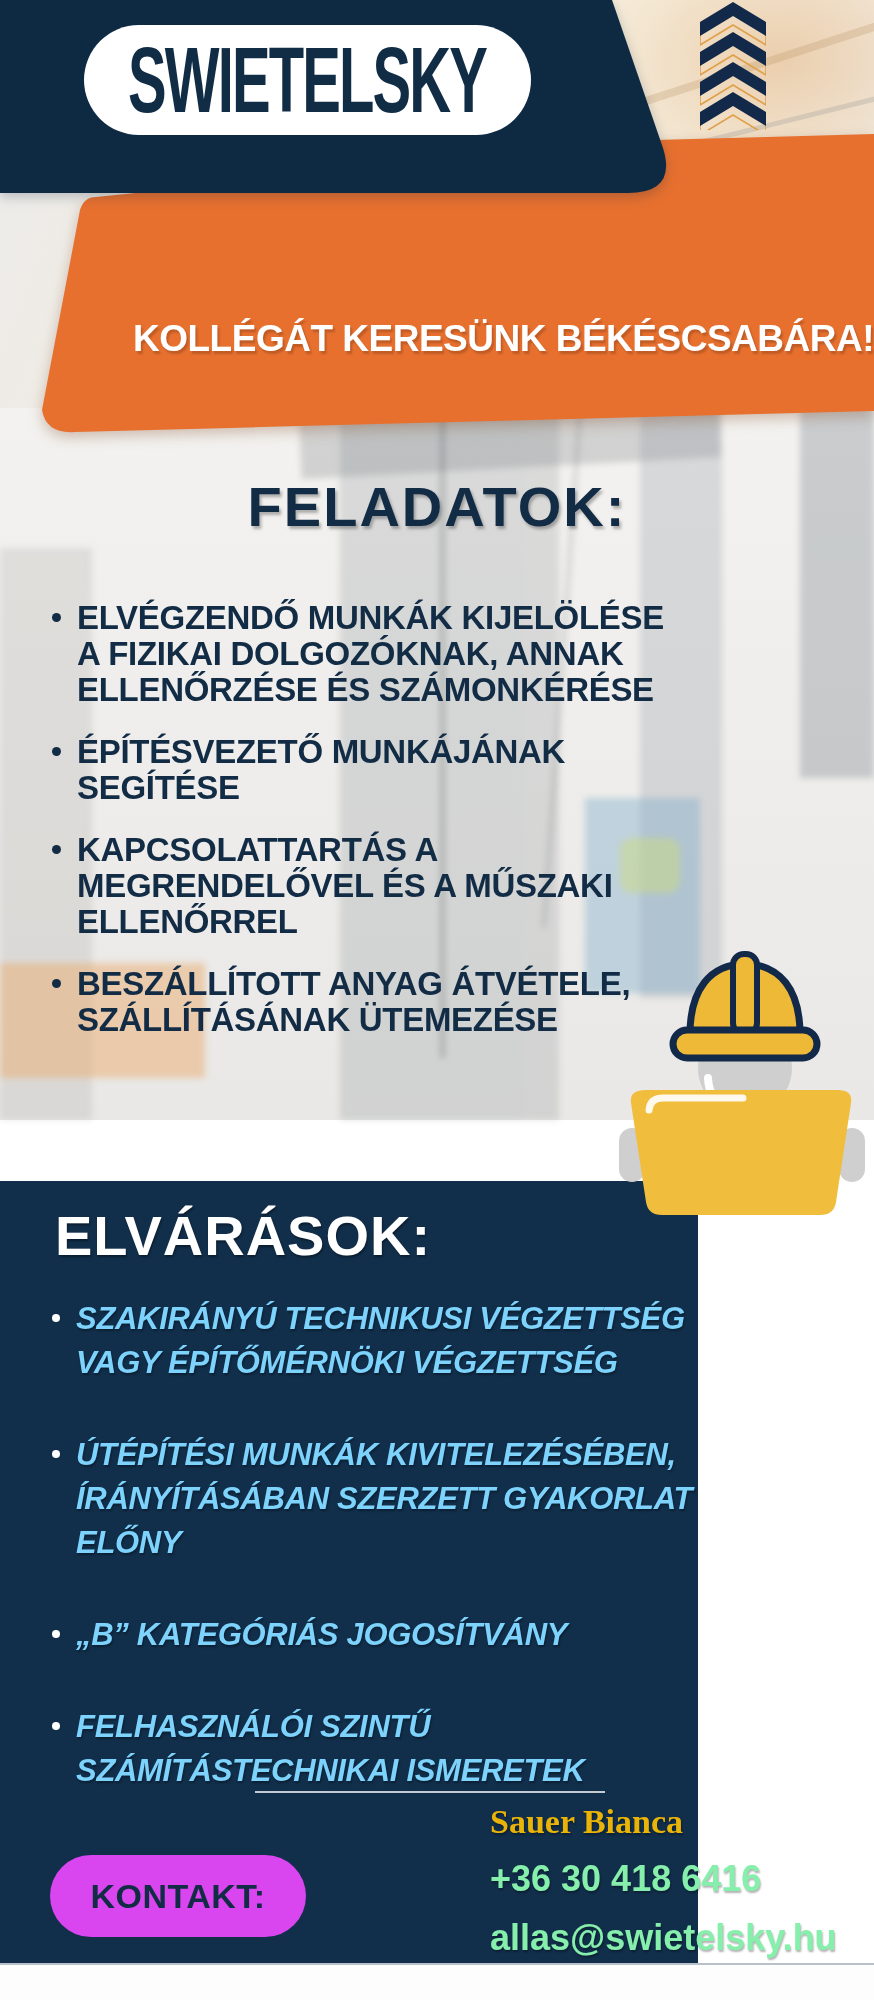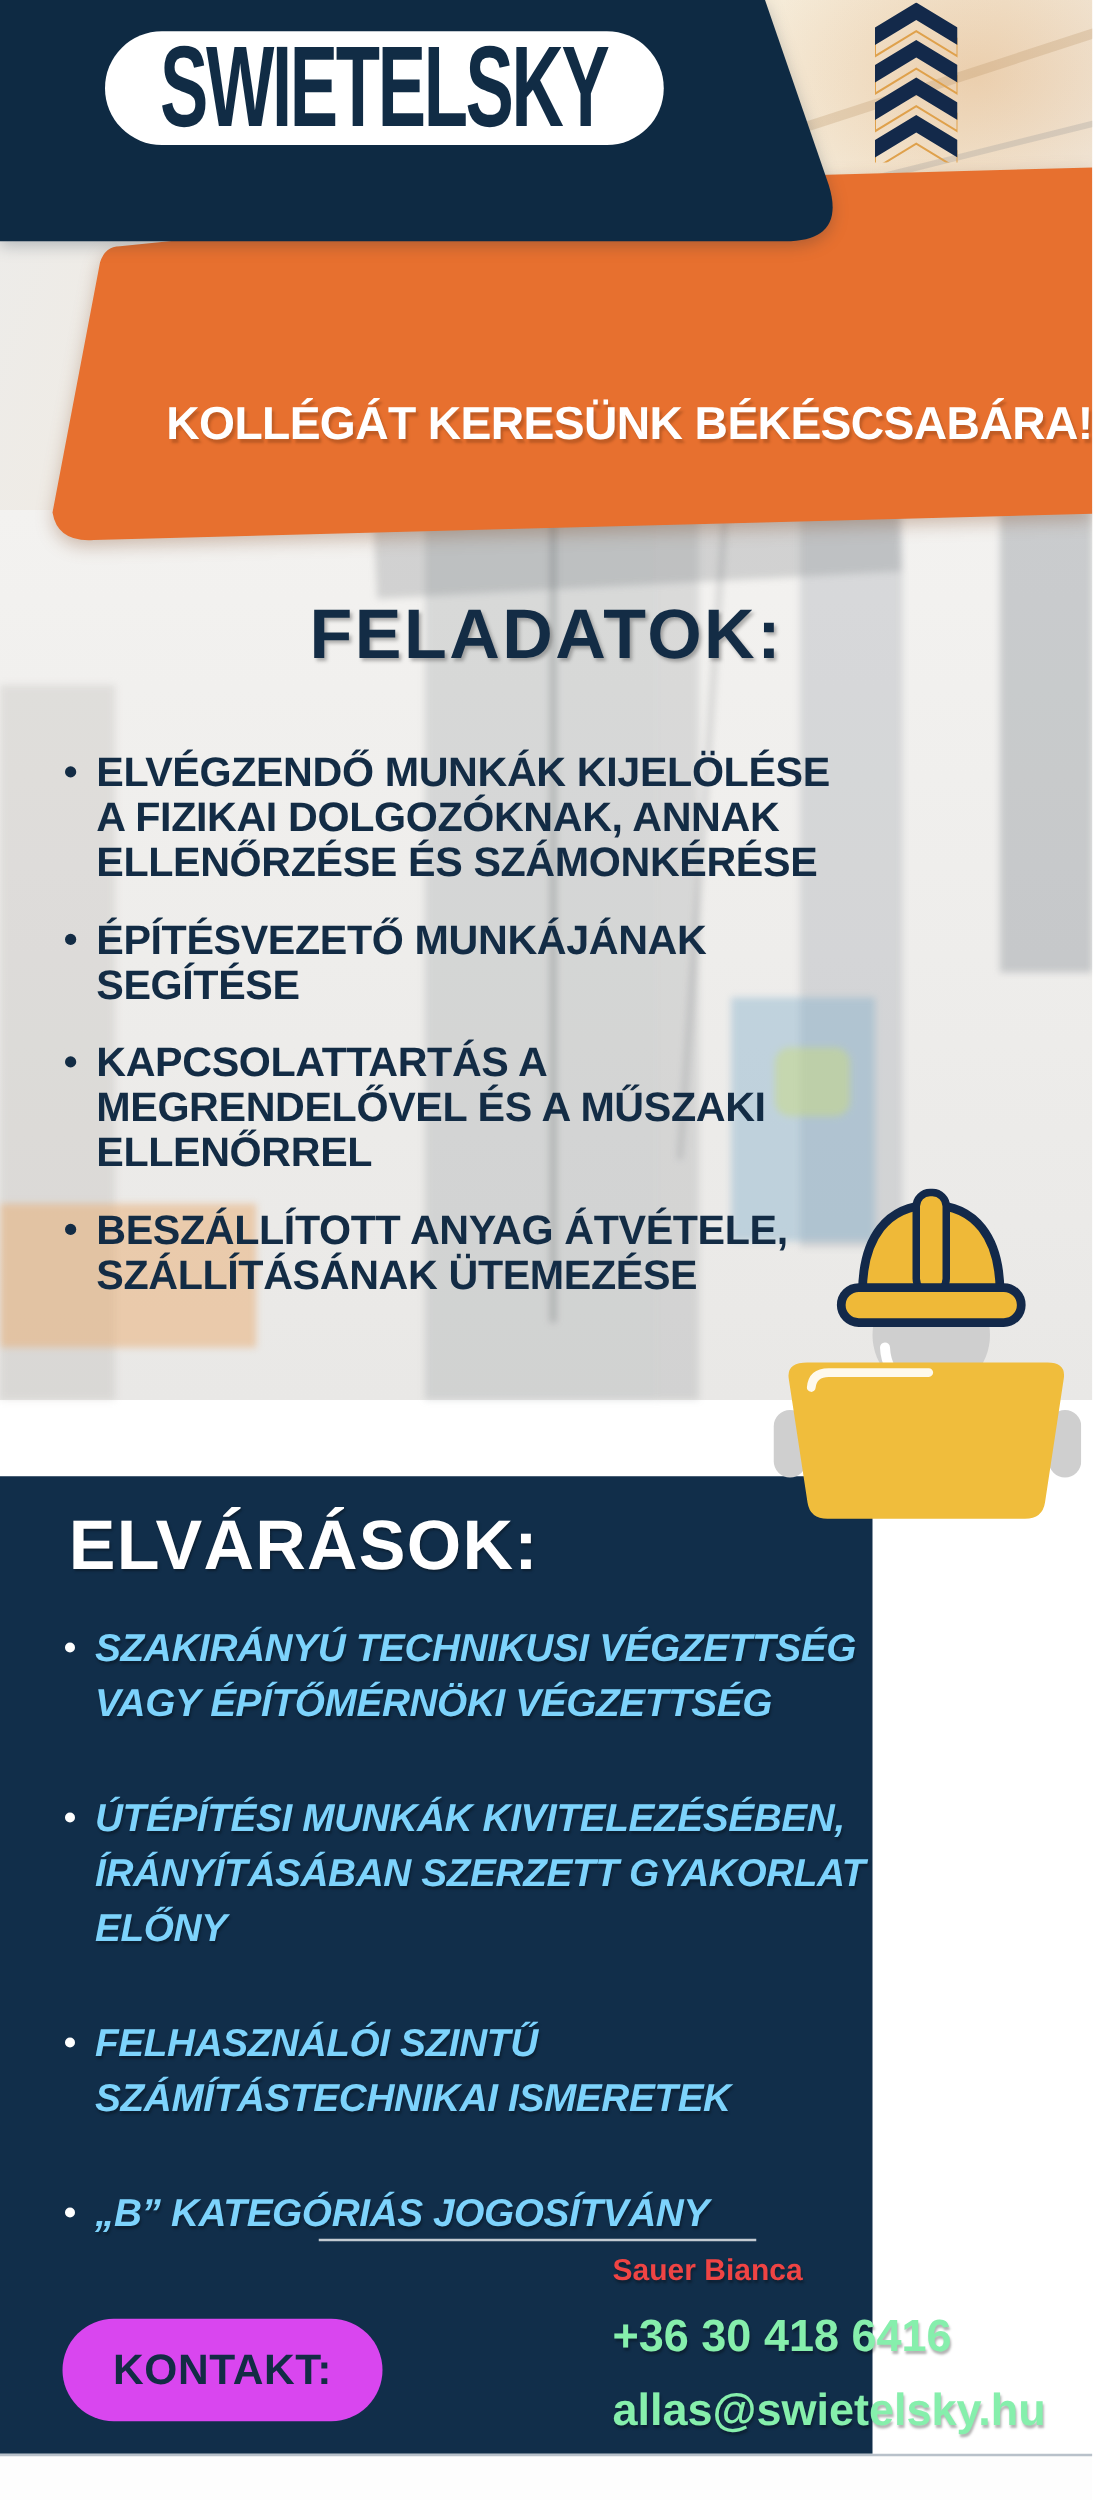--- a/index.html
+++ b/index.html
@@ -31,21 +31,21 @@
   .pm.colL{left:0;top:140px;width:92px;height:572px;background:rgba(170,168,164,0.25);}
   .pm.roof{left:300px;top:0;width:420px;height:60px;background:rgba(110,115,120,0.25);transform:rotate(-3deg);}
   .pm.crate{left:0;top:555px;width:205px;height:115px;background:rgba(233,177,122,0.55);}
   .pm.blue{left:585px;top:390px;width:115px;height:195px;background:rgba(118,168,200,0.38);}
   .pm.vis{left:620px;top:430px;width:60px;height:55px;background:rgba(205,220,120,0.45);border-radius:12px;}
   .pm.cable{left:440px;top:0;width:5px;height:650px;background:rgba(90,95,100,0.30);}
   .pm.cable2{left:560px;top:0;width:4px;height:520px;background:rgba(90,95,100,0.22);transform:rotate(4deg);}
   
   .navy-header{position:absolute;left:0;top:0;width:874px;height:195px;filter:drop-shadow(0 4px 6px rgba(20,40,60,0.25));}
   .logo-pill{
-    position:absolute;left:84px;top:25px;width:447px;height:91px;border-radius:55px;
+    position:absolute;left:84px;top:25px;width:447px;height:110px;border-radius:55px;
     background:#ffffff;display:flex;align-items:center;justify-content:center;
   }
   .logo-text{
     font-weight:bold;font-size:92px;color:#112C45;letter-spacing:-3px;
     transform:scaleX(0.63);white-space:nowrap;
   }
   .chevrons{position:absolute;left:700px;top:2px;}
   
   .orange-banner{position:absolute;left:0;top:120px;width:874px;height:320px;filter:drop-shadow(0 5px 7px rgba(120,60,20,0.30));}
   .job-title{
@@ -83,21 +83,21 @@
   .req-list li{font-weight:bold;font-size:31px;line-height:44px;color:#7dd3fc;letter-spacing:-0.3px;margin-bottom:48px;
     text-shadow:1px 2px 2px rgba(0,0,0,0.30);font-style:italic;}
   .req-list .dot{background:#ffffff;width:8px;height:8px;margin-top:17px;}
   .divider{position:absolute;left:255px;top:610px;width:350px;height:2px;background:#C3CAD1;}
   .kontakt-button{
     position:absolute;left:50px;top:674px;width:256px;height:82px;border-radius:41px;
     background:#d946ef;border:none;display:flex;align-items:center;justify-content:center;cursor:pointer;
   }
   .kontakt-label{font-weight:bold;font-size:34px;color:#132C45;letter-spacing:0.5px;}
   .contact-block{position:absolute;left:490px;top:622px;display:flex;flex-direction:column;gap:17px;}
-  .contact-name{font-weight:bold;font-size:24px;color:#ef4444;text-shadow:1px 2px 2px rgba(0,0,0,0.30);}
+  .contact-name{font-weight:bold;font-size:34px;color:#eab308;text-shadow:1px 2px 2px rgba(0,0,0,0.30);font-family:Liberation Serif, serif;}
   .contact-phone,.contact-email{font-weight:bold;font-size:36px;color:#86efac;text-decoration:none;text-shadow:1px 2px 2px rgba(0,0,0,0.30);}
   
   .bottom-strip{position:absolute;left:0;top:1963px;width:874px;height:37px;background:#fdfdfd;border-top:2px solid #B8C1CA;z-index:5;}
 </style>
 </head>
 <body>
 
 <div class="poster">
 
   <div class="photo-top">
@@ -182,25 +182,25 @@
       <li>
           <span class="dot"></span>
           <span>SZAKIRÁNYÚ TECHNIKUSI VÉGZETTSÉG VAGY ÉPÍTŐMÉRNÖKI VÉGZETTSÉG</span>
         </li>
       <li>
           <span class="dot"></span>
           <span>ÚTÉPÍTÉSI MUNKÁK KIVITELEZÉSÉBEN, ÍRÁNYÍTÁSÁBAN SZERZETT GYAKORLAT ELŐNY</span>
         </li>
       <li>
           <span class="dot"></span>
+          <span>„B” KATEGÓRIÁS JOGOSÍTVÁNY</span>
+        </li>
+      <li>
+          <span class="dot"></span>
           <span>FELHASZNÁLÓI SZINTŰ SZÁMÍTÁSTECHNIKAI ISMERETEK</span>
-        </li>
-      <li>
-          <span class="dot"></span>
-          <span>„B” KATEGÓRIÁS JOGOSÍTVÁNY</span>
         </li>
     </ul>
     <div class="divider"></div>
     <button class="kontakt-button">
       <span class="kontakt-label">KONTAKT:</span>
     </button>
     <div class="contact-block">
       <span class="contact-name">Sauer Bianca</span>
       <a class="contact-phone">+36 30 418 6416</a>
       <a class="contact-email">allas@swietelsky.hu</a>

